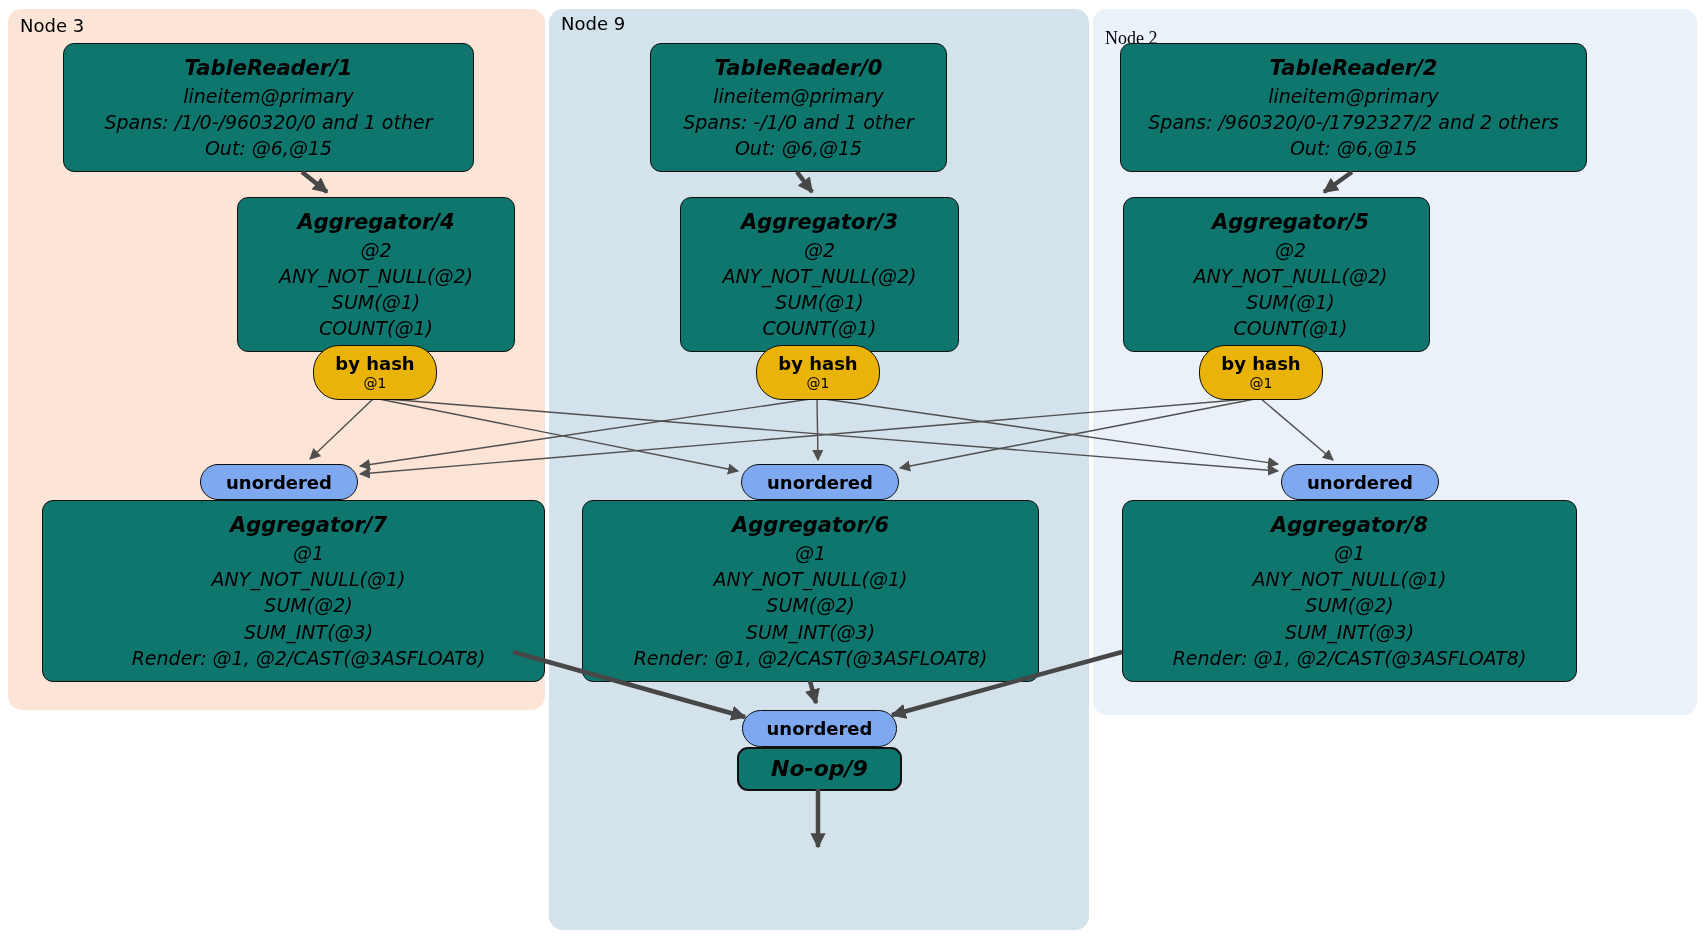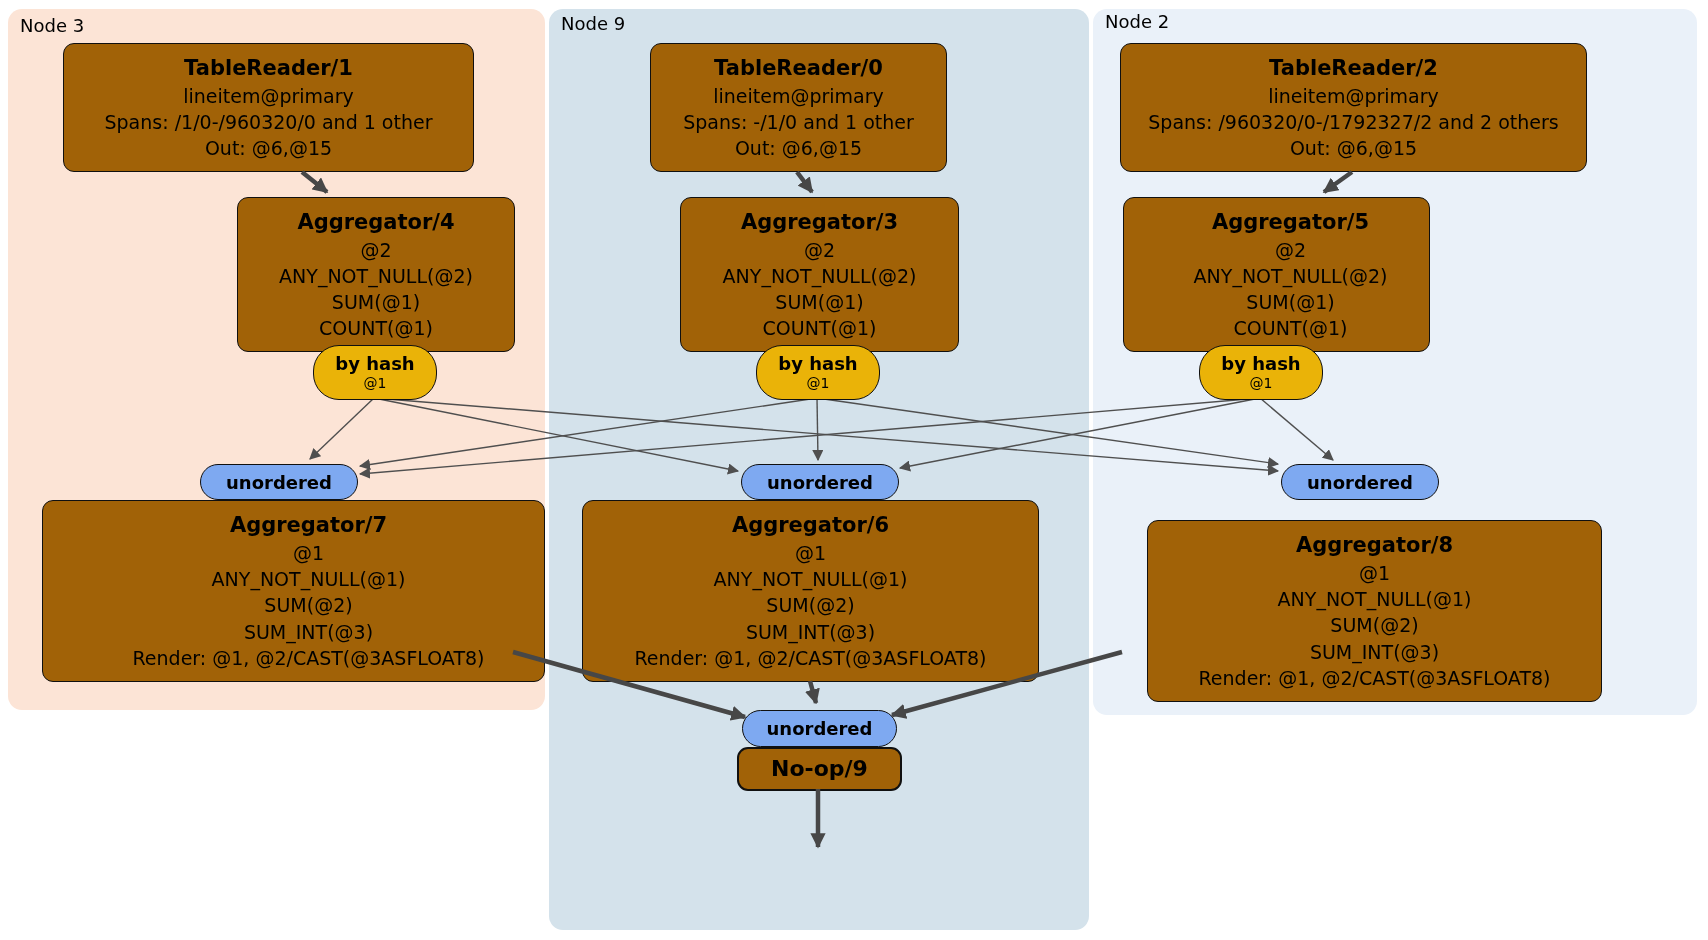--- a/index.html
+++ b/index.html
@@ -5,37 +5,37 @@
   html,body{margin:0;padding:0;background:#ffffff;}
   #canvas{position:relative;width:1708px;height:940px;overflow:hidden;
           font-family:"DejaVu Sans","Liberation Sans",sans-serif;color:#000;}
   .region{position:absolute;border-radius:14px;}
   #region-node3{left:8px;top:9px;width:537px;height:701px;background:#fce4d6;}
   #region-node1{left:549px;top:9px;width:540px;height:921px;background:#d4e2eb;}
   #region-node2{left:1093px;top:9px;width:604px;height:706px;background:#eaf1f9;}
   .region-label{position:absolute;font-size:18px;}
   #label-node3{left:20px;top:15px;}
   #label-node1{left:561px;top:13px;}
-  #label-node2{left:1105px;top:11px;}
+  #label-node2{left:1105px;top:28px;font-family:Liberation Serif, serif;}
 
-  .pbox{position:absolute;background:#a16207;border:1.5px solid #101010;border-radius:11px;
+  .pbox{position:absolute;background:#0f766e;border:1.5px solid #101010;border-radius:11px;
         display:flex;flex-direction:column;align-items:center;justify-content:center;
-        text-align:center;line-height:1.38;}
+        text-align:center;line-height:1.38;font-style:italic;}
   .pbox .title{font-weight:bold;font-size:21px;}
   .pbox .pline{font-size:19px;white-space:nowrap;}
 
   #box-tr1{left:63px;top:43px;width:409px;height:127px;}
   #box-tr0{left:650px;top:43px;width:295px;height:127px;}
   #box-tr2{left:1120px;top:43px;width:465px;height:127px;}
   #box-agg4{left:237px;top:197px;width:276px;height:153px;}
   #box-agg3{left:680px;top:197px;width:277px;height:153px;}
   #box-agg5{left:1123px;top:197px;width:277px;height:153px;padding-left:28px;}
   #box-agg7{left:42px;top:500px;width:471px;height:180px;padding-left:30px;}
   #box-agg6{left:582px;top:500px;width:455px;height:180px;}
-  #box-agg8{left:1122px;top:520px;width:453px;height:180px;margin-left:25px;}
+  #box-agg8{left:1122px;top:500px;width:453px;height:180px;}
   #box-noop{left:737px;top:747px;width:161px;height:40px;border-width:2px;}
   #box-response{left:730px;top:855px;width:178px;height:43px;border-width:2px;}
   #box-noop .title,#box-response .title{font-size:22px;}
 
   .router{position:absolute;background:#eab308;border:1.6px solid #101010;border-radius:26px;
           display:flex;flex-direction:column;align-items:center;justify-content:center;
           line-height:1.15;z-index:3;}
   #router-4{left:313px;top:345px;width:122px;height:53px;}
   #router-3{left:756px;top:345px;width:122px;height:53px;}
   #router-5{left:1199px;top:345px;width:122px;height:53px;}

